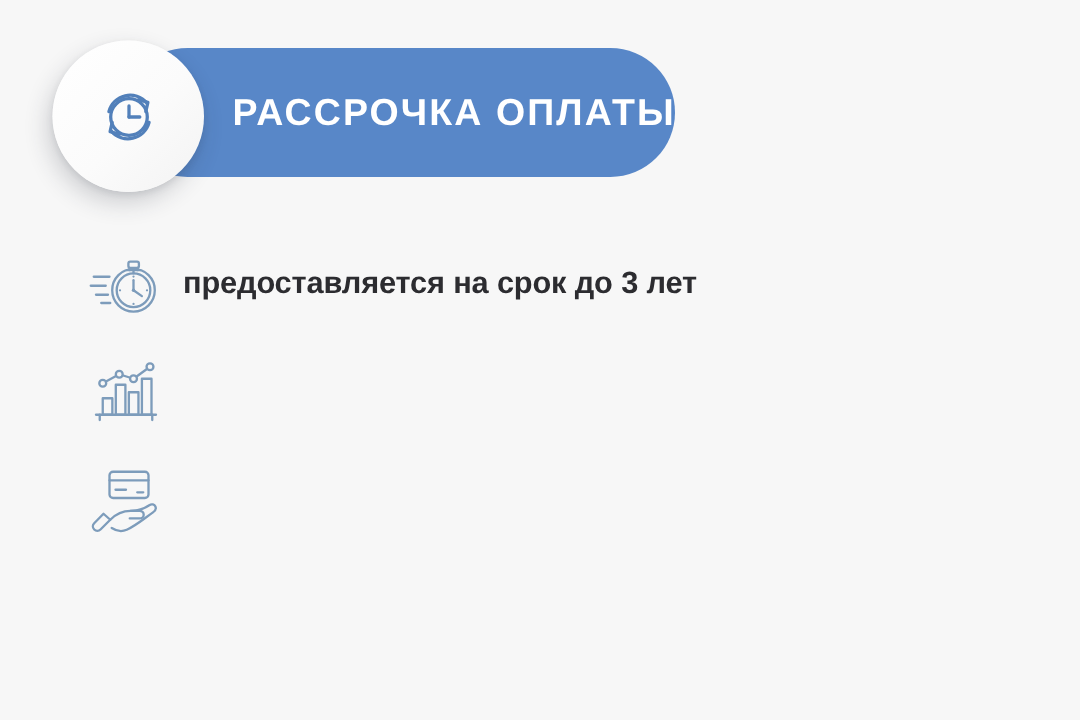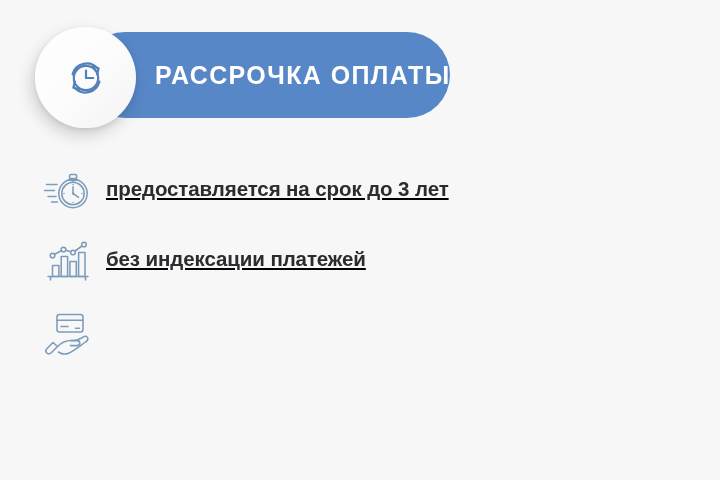--- a/index.html
+++ b/index.html
@@ -73,24 +73,23 @@
     justify-content: center;
   }
 
   .header-circle svg {
     display: block;
   }
 
   
   .bullets {
     position: absolute;
-    left: 40px;
+    left: 56px;
     top: 166px;
     width: 620px;
-    text-decoration: underline;
   }
 
   .bullet-row {
     display: flex;
     align-items: flex-start;
     margin-bottom: 21px;
   }
 
   .bullet-icon {
     flex: 0 0 auto;
@@ -203,21 +202,20 @@
           <rect x="34.6" y="14.5" width="6.4" height="24"></rect>
 
           <path d="M8.5 17.5 L19.5 11.5 L29 14.5 L40 6.5"></path>
 
           <circle cx="8.5" cy="17.5" r="2.3" fill="#f7f7f7"></circle>
           <circle cx="19.5" cy="11.5" r="2.3" fill="#f7f7f7"></circle>
           <circle cx="29" cy="14.5" r="2.3" fill="#f7f7f7"></circle>
           <circle cx="40" cy="6.5" r="2.3" fill="#f7f7f7"></circle>
         </svg>
       </span>
-      <span class="bullet-text">без индексации платежей</span>
     </div>
 
     <div class="bullet-row two-line">
       <span class="bullet-icon">
         <svg width="52" height="50" viewBox="0 0 52 50" fill="none" stroke="#7d9cbb" stroke-width="1.55" stroke-linecap="round" stroke-linejoin="round">
 
           <rect x="15" y="4.5" width="26" height="17.5" rx="2.4"></rect>
           <path d="M15 10.2 L41 10.2"></path>
           <path d="M19 16.5 L26 16.5"></path>
           <path d="M33.5 18.2 L37.5 18.2"></path>

